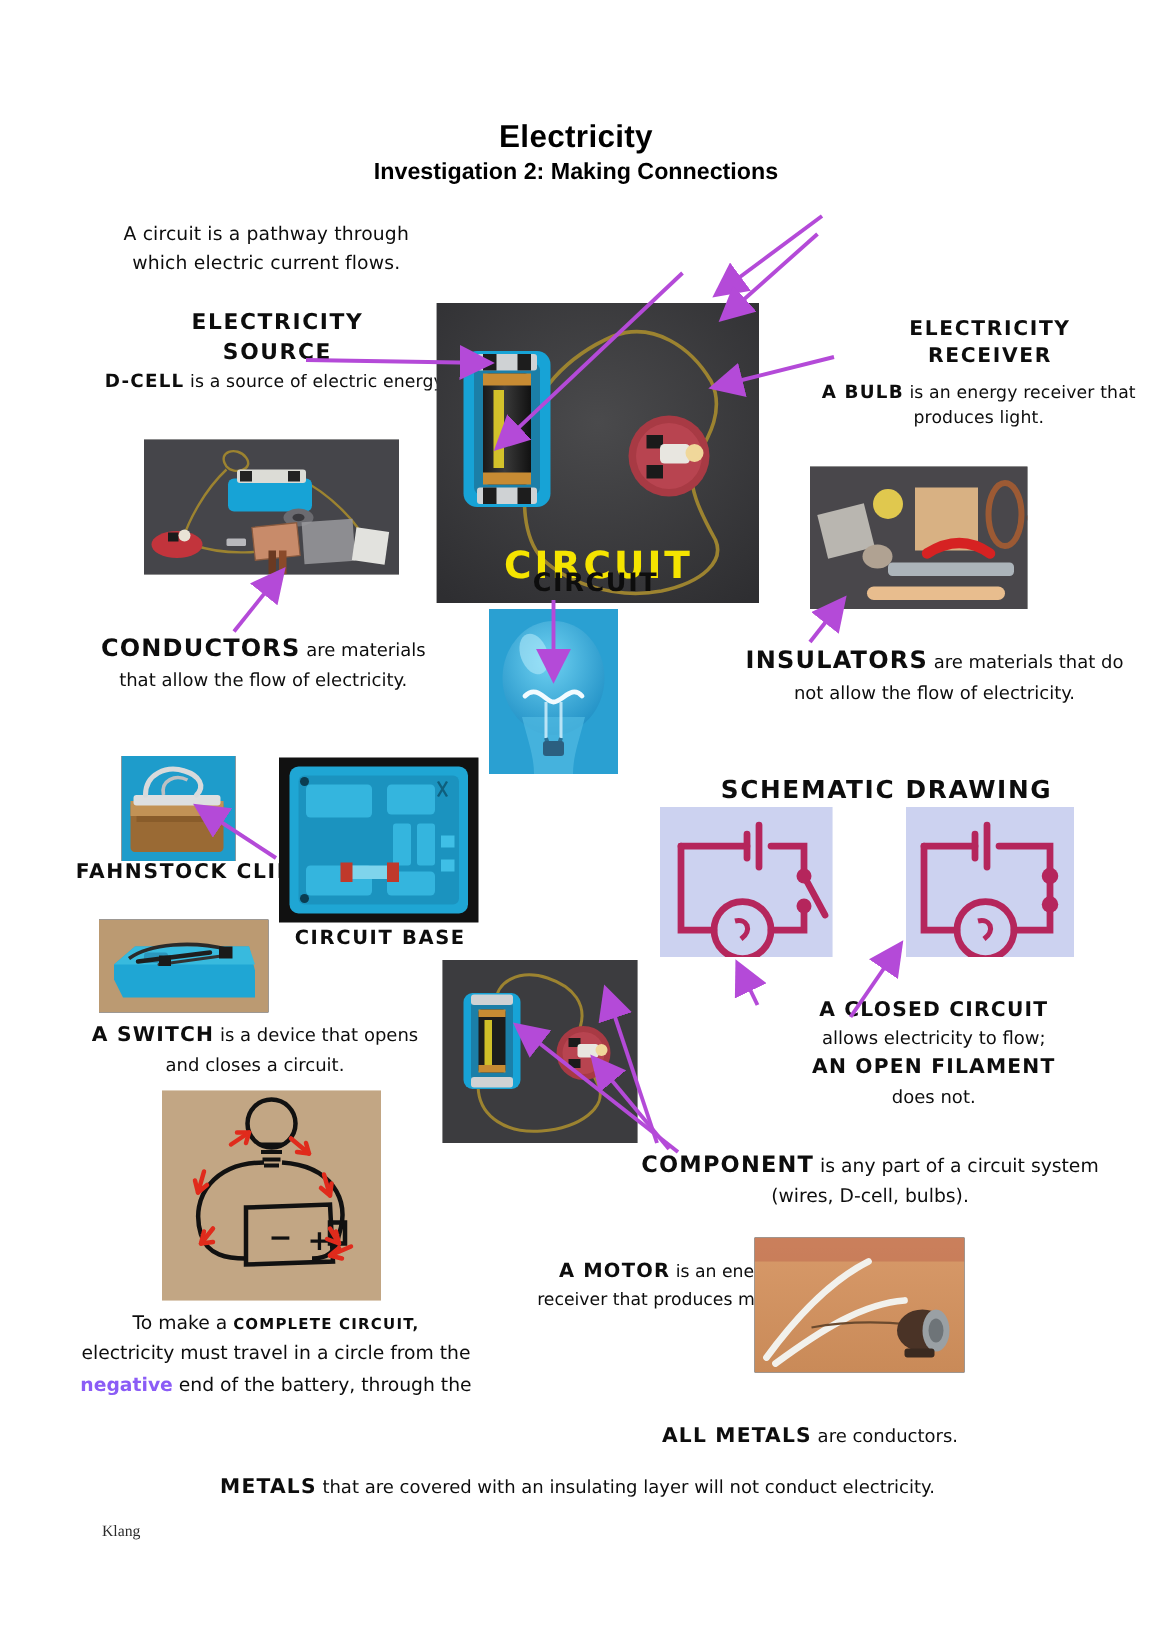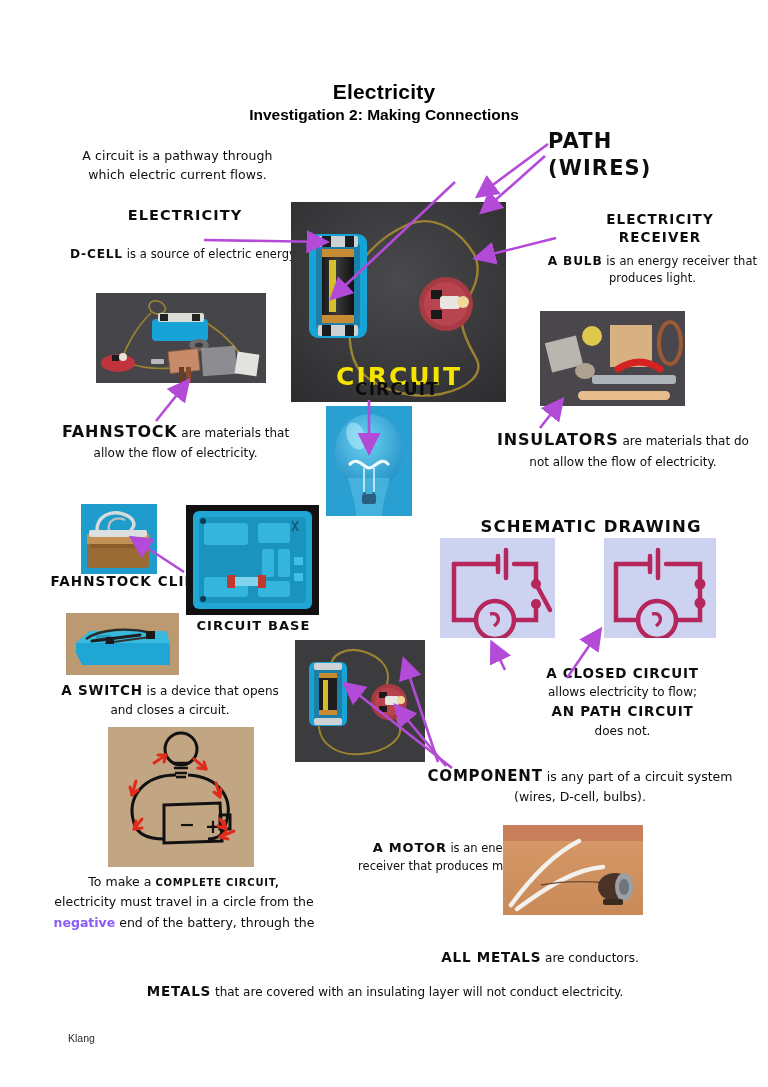--- a/index.html
+++ b/index.html
@@ -37,42 +37,39 @@
 
   
   .photo{position:absolute;overflow:hidden;background:#333;}
 
   
   .arrows{position:absolute;inset:0;pointer-events:none;}
 
   
   .footer{
     position:absolute;left:68px;top:1016px;font-size:10.5px;
-    font-family:Liberation Sans, sans-serif;color:#2b2b2b;margin-top:16px;
+    font-family:Liberation Serif, serif;color:#2b2b2b;
   }
 </style>
 </head>
 <body>
 
 <div class="page">
 
   <div class="title title-main">Electricity</div>
   <div class="title title-sub">Investigation 2: Making Connections</div>
 
   <div class="hand bodytxt" style="left:70px;top:146px;width:215px;font-size:12.5px;line-height:1.55;">
     <span>A circuit is a pathway through which electric current flows.</span>
   </div>
 
-  <div class="hand hd" style="left:548px;top:128px;width:170px;text-align:left;font-size:21px;line-height:1.28;">
-    <div>PATH</div>
-    <div>(WIRES)</div>
-  </div>
 
   <div class="hand hd" style="left:85px;top:206px;width:200px;font-size:14.5px;line-height:1.35;">
     <div>ELECTRICITY</div>
+    <div>SOURCE</div>
   </div>
   <div class="hand bodytxt" style="left:58px;top:246px;width:252px;font-size:11.5px;">
     <b class="inline">D-CELL</b><span> is a source of electric energy.</span>
   </div>
 
   <div class="hand hd" style="left:560px;top:210px;width:200px;font-size:13.5px;line-height:1.35;">
     <div>ELECTRICITY</div>
     <div>RECEIVER</div>
   </div>
   <div class="hand bodytxt" style="left:540px;top:252px;width:225px;line-height:1.5;">
@@ -141,21 +138,21 @@
       <rect x="55" y="66" width="13" height="5" rx="1" fill="#b8b8bc"></rect>
       <rect x="73" y="57" width="30" height="22" fill="#c88b6a" transform="rotate(-6 88 68)"></rect>
       <rect x="73" y="57" width="30" height="22" fill="none" stroke="#8a5a3e" stroke-width="0.8" transform="rotate(-6 88 68)"></rect>
       <rect x="106" y="54" width="34" height="28" fill="#9a9a9e" opacity="0.85" transform="rotate(-4 123 68)"></rect>
       <rect x="140" y="60" width="22" height="22" fill="#e2e2de" transform="rotate(8 151 71)"></rect>
       <rect x="83" y="74" width="5" height="16" fill="#6a3a22"></rect>
       <rect x="90" y="74" width="5" height="16" fill="#8a4a2a"></rect>
     </svg>
   </div>
   <div class="hand" style="left:58px;top:420px;width:235px;line-height:1.52;font-size:12px;">
-    <b class="inline" style="font-size:16px;">FAHNSTOCK</b><span> are materials that allow the flow of electricity.</span>
+    <b class="inline" style="font-size:16px;">CONDUCTORS</b><span> are materials that allow the flow of electricity.</span>
   </div>
 
   <div class="photo" style="left:540px;top:311px;width:145px;height:95px;">
     <svg width="145" height="95" viewBox="0 0 145 95">
       <rect width="145" height="95" fill="#49474b"></rect>
       <rect x="8" y="28" width="32" height="30" fill="#b9b6b0" transform="rotate(-14 24 43)"></rect>
       <circle cx="52" cy="25" r="10" fill="#e0c84e"></circle>
       <rect x="70" y="14" width="42" height="42" fill="#d8b183"></rect>
       <ellipse cx="130" cy="32" rx="11" ry="21" fill="none" stroke="#9c5a34" stroke-width="4"></ellipse>
       <path d="M150 25 L 158 34 L 150 45 L 144 34 Z" fill="#5e4030"></path>
@@ -286,21 +283,21 @@
       <circle cx="96" cy="46" r="5.5" fill="#b5265c"></circle>
       <circle cx="96" cy="65" r="5.5" fill="#b5265c"></circle>
       <circle cx="53" cy="82" r="19" fill="none" stroke="#b5265c" stroke-width="4.5"></circle>
       <path d="M48 76 C 56 74, 60 82, 52 88" fill="none" stroke="#b5265c" stroke-width="3.4"></path>
     </svg>
   </div>
 
   <div class="hand" style="left:505px;top:663px;width:235px;line-height:1.5;font-size:12px;">
     <div><b class="inline" style="font-size:13.5px;">A CLOSED CIRCUIT</b></div>
     <div>allows electricity to flow;</div>
-    <div><b class="inline" style="font-size:13.5px;">AN PATH CIRCUIT</b></div>
+    <div><b class="inline" style="font-size:13.5px;">AN OPEN FILAMENT</b></div>
     <div>does not.</div>
   </div>
 
   <div class="photo" style="left:295px;top:640px;width:130px;height:122px;">
     <svg width="130" height="122" viewBox="0 0 130 122">
       <rect width="130" height="122" fill="#3c3c3f"></rect>
       <path d="M36 30 C 34 14, 52 6, 70 12 C 88 18, 96 30, 92 44 C 88 58, 98 70, 104 84
                C 110 98, 92 112, 66 114 C 42 116, 26 104, 24 88 C 22 72, 32 52, 36 40 Z" fill="none" stroke="#9c8330" stroke-width="2"></path>
       <rect x="14" y="22" width="38" height="64" rx="6" fill="#17a3d6"></rect>
       <rect x="19" y="28" width="28" height="52" rx="3" fill="#1b7fa8"></rect>

